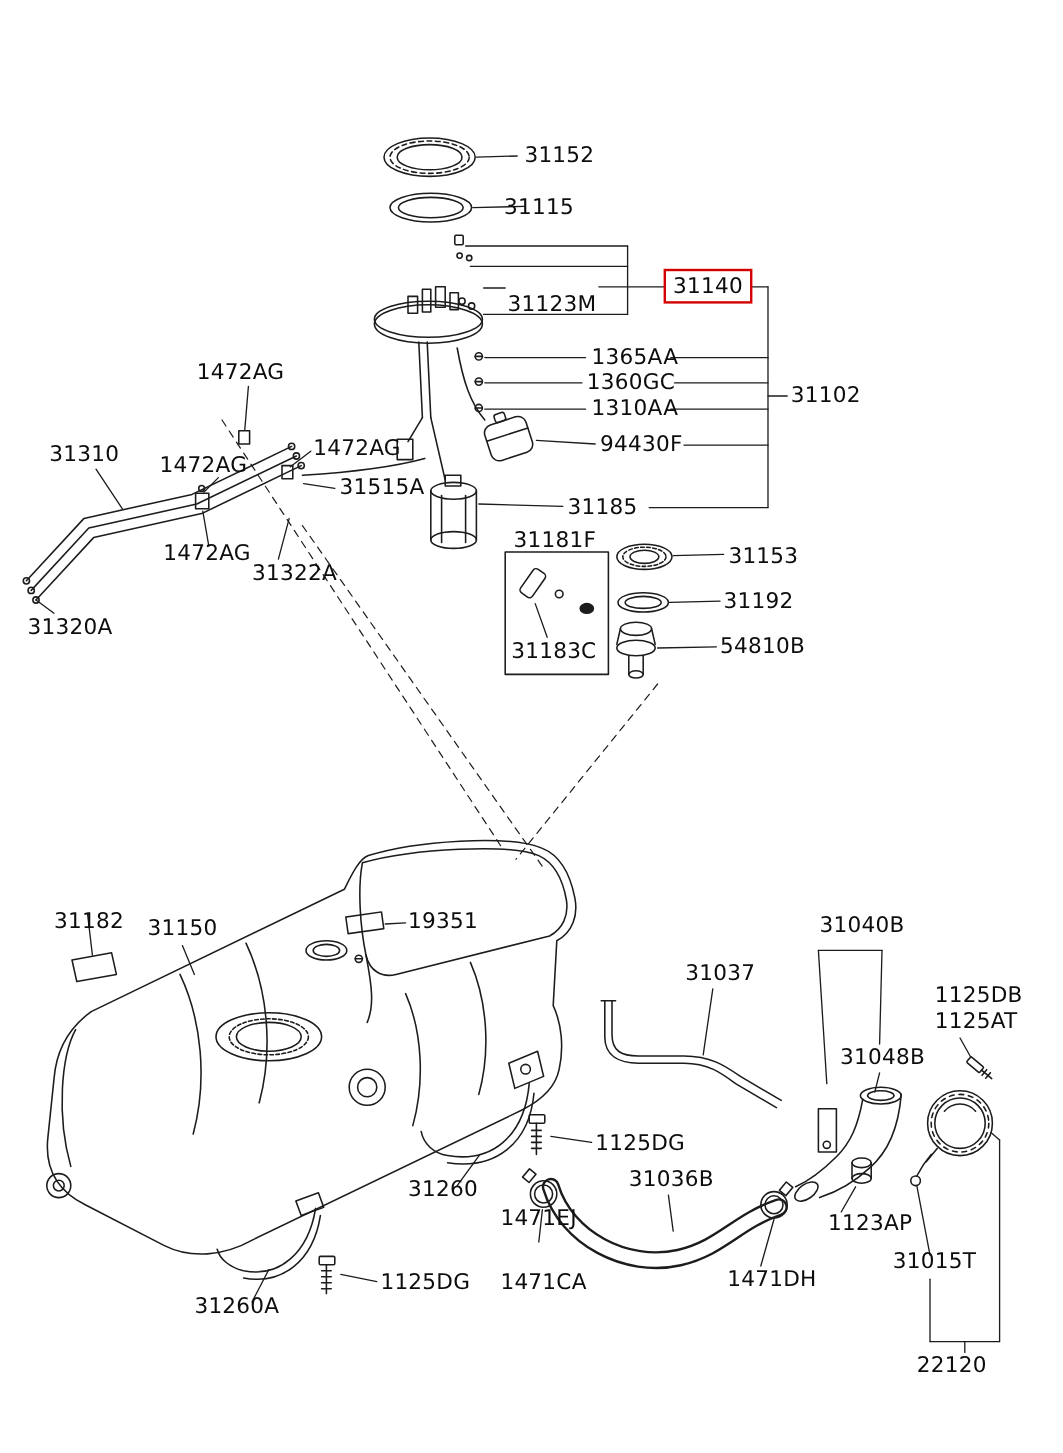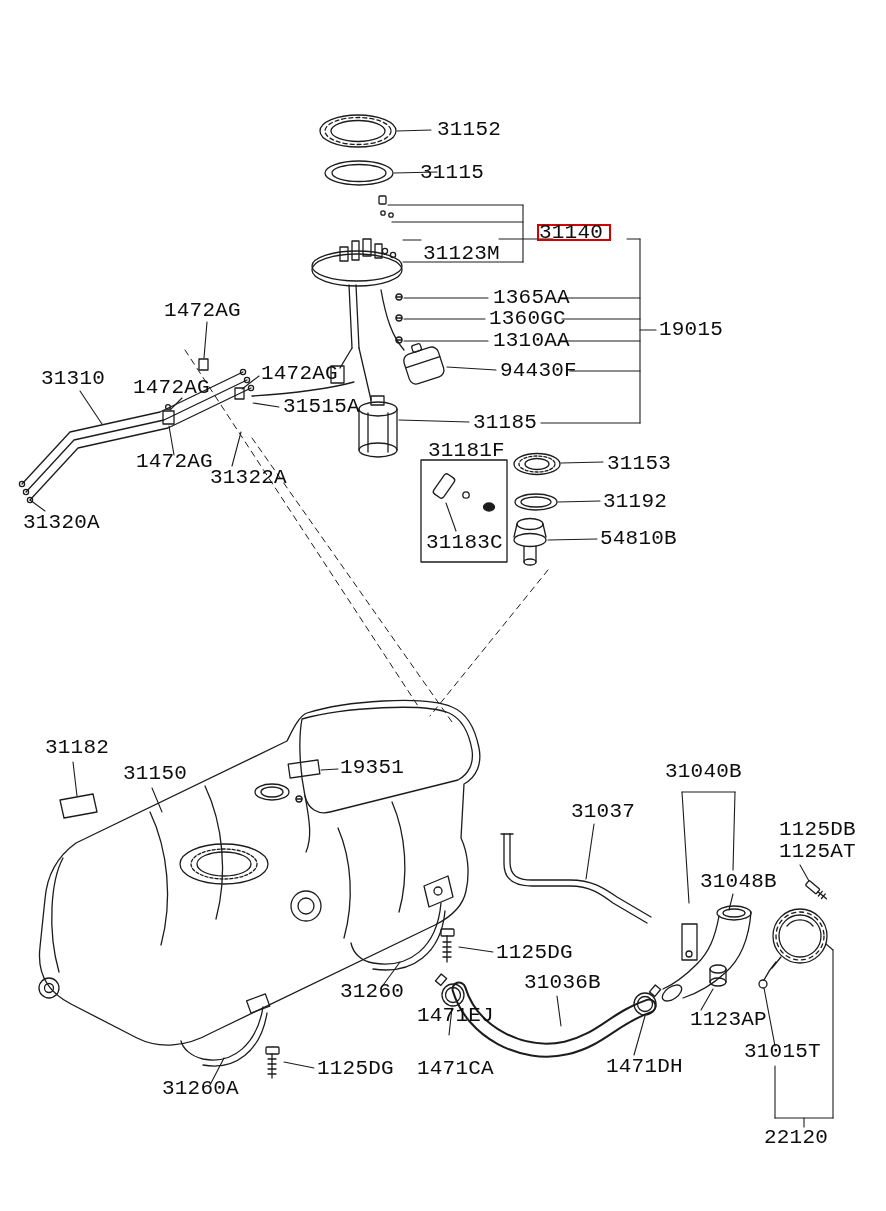--- a/index.html
+++ b/index.html
@@ -2,26 +2,26 @@
 <html><head>
 <meta charset="utf-8">
 <style>
   html,body{margin:0;padding:0;background:#fff;}
   .stage{
     position:relative;width:886px;height:1211px;background:#ffffff;
     font-family:"DejaVu Sans","Liberation Sans",sans-serif;overflow:hidden;
   }
   .stage svg{position:absolute;left:0;top:0;}
   .lbl{
-    position:absolute;font-size:21px;line-height:20px;color:#0d0d0d;
-    white-space:nowrap;letter-spacing:.2px;font-family:Liberation Mono, monospace;
+    position:absolute;font-size:18px;line-height:20px;color:#0d0d0d;
+    white-space:nowrap;letter-spacing:.2px;
   }
   .red-box{
-    position:absolute;left:537px;top:224px;width:74px;height:17px;
-    border:2px solid #d40000;display:flex;align-items:center;
+    position:absolute;left:553px;top:224px;width:74px;height:29px;
+    border:2px solid #d40000;display:flex;align-items:center;justify-content:center;
     box-sizing:border-box;
   }
 </style>
 </head>
 <body>
 
 <div class="stage">
 
 <svg width="886" height="1211" viewBox="0 0 886 1211">
 <g stroke="#1c1c1c" stroke-width="1.3" fill="none" stroke-linecap="round" stroke-linejoin="round">
@@ -314,41 +314,41 @@
 <span class="lbl" style="left:420px;top:163px">31115</span>
 <span class="lbl" style="left:423px;top:244px">31123M</span>
 
 <div class="red-box">
   <span class="lbl" style="position:static">31140</span>
 </div>
 
 <span class="lbl" style="left:493px;top:288px">1365AA</span>
 <span class="lbl" style="left:489px;top:309px">1360GC</span>
 <span class="lbl" style="left:493px;top:331px">1310AA</span>
-<span class="lbl" style="left:659px;top:320px">19015</span>
+<span class="lbl" style="left:659px;top:320px">31102</span>
 <span class="lbl" style="left:500px;top:361px">94430F</span>
 <span class="lbl" style="left:164px;top:301px">1472AG</span>
 <span class="lbl" style="left:41px;top:369px">31310</span>
 <span class="lbl" style="left:133px;top:378px">1472AG</span>
 <span class="lbl" style="left:261px;top:364px">1472AG</span>
 <span class="lbl" style="left:283px;top:397px">31515A</span>
 <span class="lbl" style="left:473px;top:413px">31185</span>
 <span class="lbl" style="left:136px;top:452px">1472AG</span>
 <span class="lbl" style="left:210px;top:468px">31322A</span>
 <span class="lbl" style="left:23px;top:513px">31320A</span>
 <span class="lbl" style="left:428px;top:441px">31181F</span>
 <span class="lbl" style="left:607px;top:454px">31153</span>
 <span class="lbl" style="left:603px;top:492px">31192</span>
 <span class="lbl" style="left:426px;top:533px">31183C</span>
 <span class="lbl" style="left:600px;top:529px">54810B</span>
-<span class="lbl" style="left:45px;top:738px">31182</span>
+<span class="lbl" style="left:45px;top:758px">31182</span>
 <span class="lbl" style="left:123px;top:764px">31150</span>
 <span class="lbl" style="left:340px;top:758px">19351</span>
 <span class="lbl" style="left:571px;top:802px">31037</span>
-<span class="lbl" style="left:665px;top:762px">31040B</span>
+<span class="lbl" style="left:683px;top:762px">31040B</span>
 <span class="lbl" style="left:779px;top:820px">1125DB</span>
 <span class="lbl" style="left:779px;top:842px">1125AT</span>
 <span class="lbl" style="left:700px;top:872px">31048B</span>
 <span class="lbl" style="left:496px;top:943px">1125DG</span>
 <span class="lbl" style="left:340px;top:982px">31260</span>
 <span class="lbl" style="left:524px;top:973px">31036B</span>
 <span class="lbl" style="left:690px;top:1010px">1123AP</span>
 <span class="lbl" style="left:417px;top:1006px">1471EJ</span>
 <span class="lbl" style="left:417px;top:1059px">1471CA</span>
 <span class="lbl" style="left:606px;top:1057px">1471DH</span>

